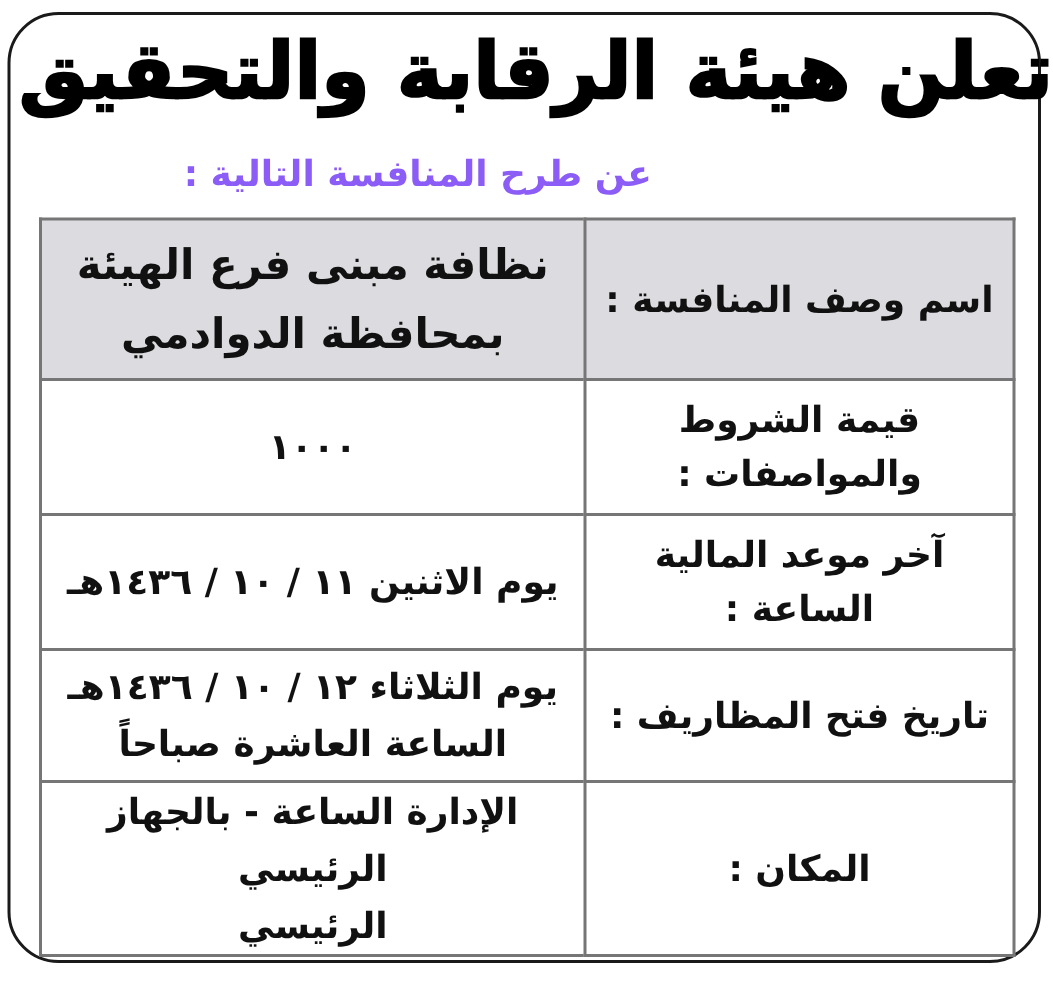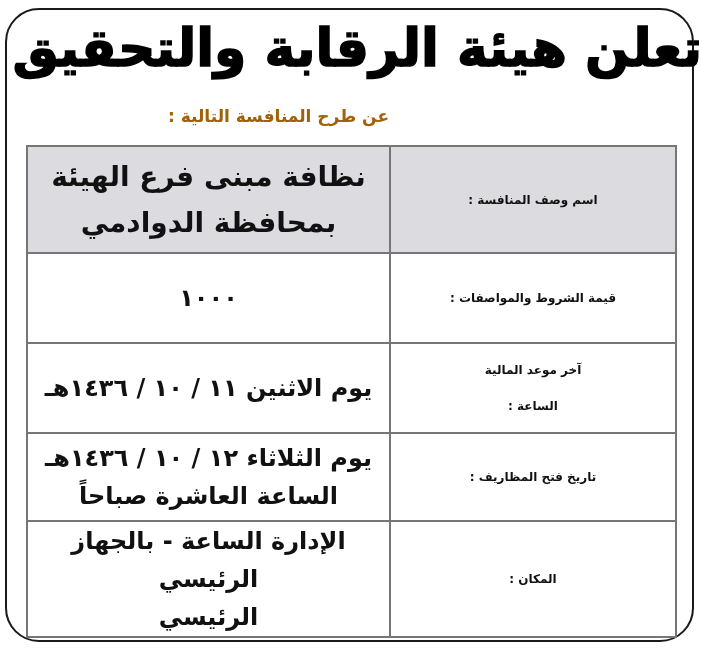--- a/index.html
+++ b/index.html
@@ -41,45 +41,45 @@
       -webkit-text-stroke: 1.6px #000;
     }
     .subtitle {
       position: absolute;
       left: 0;
       top: 98px;
       width: 557px;
       height: 36px;
       text-align: center;
       direction: rtl;
-      font-size: 17px;
+      font-size: 24px;
       font-weight: bold;
       line-height: 36px;
-      color: #a16207;
+      color: #8b5cf6;
     }
     table.notice {
       position: absolute;
       left: 26px;
       top: 145px;
       width: 651px;
       border-collapse: collapse;
       direction: rtl;
       table-layout: fixed;
     }
     table.notice td {
       border: 2px solid #767676;
       text-align: center;
       vertical-align: middle;
       font-weight: bold;
       padding: 0 10px;
       color: #111;
     }
     td.label {
       width: 264px;
-      font-size: 12px;
+      font-size: 24px;
       line-height: 36px;
     }
     td.value {
       font-size: 24px;
       line-height: 38px;
     }
     tr.row-header td {
       background: #dcdce0;
       height: 105px;
     }

